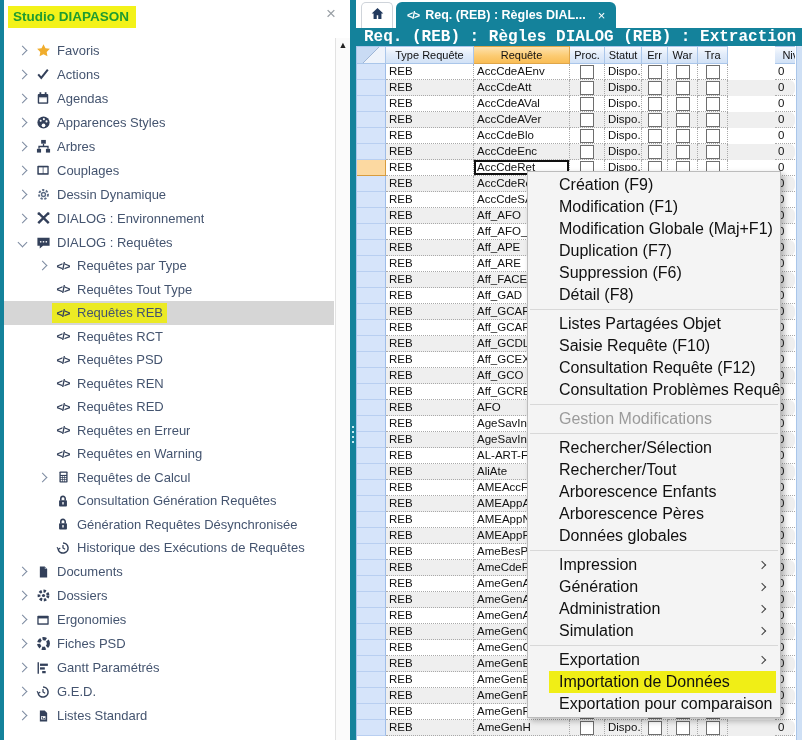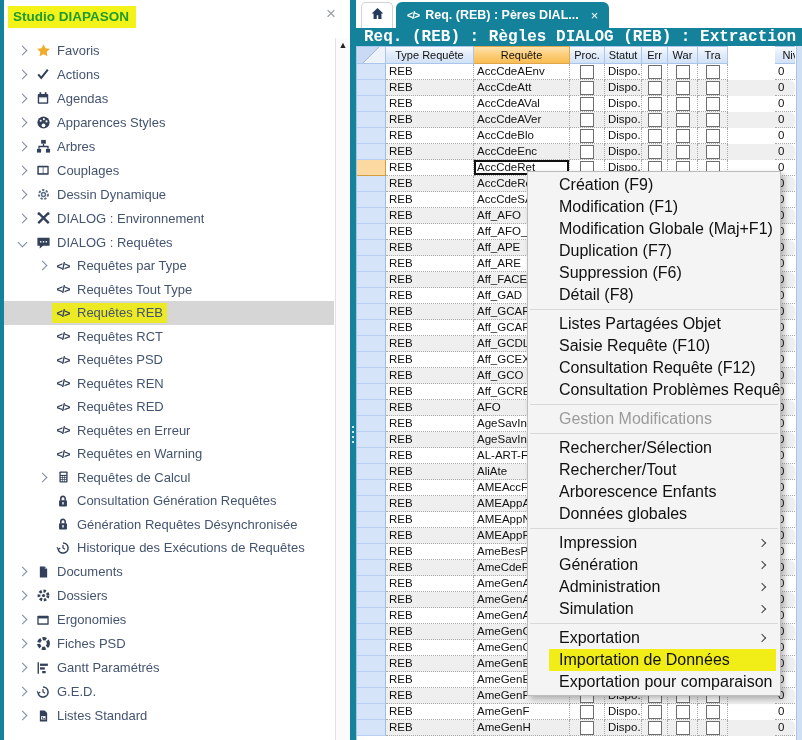--- a/index.html
+++ b/index.html
@@ -526,21 +526,21 @@
     <div class="tabbar">
       <div class="home-tab">
         <span>
           <svg width="15" height="15" viewBox="0 0 16 16">
               <path d="M8 2.2L1.8 8h2v5.8h3.4V9.9h1.6v3.9h3.4V8h2z" fill="#223a5e"></path>
             </svg>
         </span>
       </div>
       <div class="tab-active">
         <span class="tab-code">&lt;/&gt;</span>
-        <span>Req. (REB) : Pères DIAL...</span>
+        <span>Req. (REB) : Règles DIAL...</span>
         <span class="tab-close">×</span>
       </div>
     </div>
     <div class="titlebar">Req. (REB) : Règles DIALOG (REB) : Extraction Base de Données</div>
 
     <div class="grid">
       <div class="grid-head" id="grid-head">
           <span class="hcell col-leader corner"></span>
           <span class="hcell col-type">Type Requête</span>
           <span class="hcell col-req orange">Requête</span>
@@ -1522,20 +1522,23 @@
       <div class="menu-item">
     <span class="label">Rechercher/Sélection</span>
   </div>
       <div class="menu-item">
     <span class="label">Rechercher/Tout</span>
   </div>
       <div class="menu-item">
     <span class="label">Arborescence Enfants</span>
   </div>
       <div class="menu-item">
+    <span class="label">Arborescence Pères</span>
+  </div>
+      <div class="menu-item">
     <span class="label">Données globales</span>
   </div>
       <div class="menu-sep"></div>
       <div class="menu-item">
     <span class="label">Impression</span>
   <span class="m-arrow"></span></div>
       <div class="menu-item">
     <span class="label">Génération</span>
   <span class="m-arrow"></span></div>
       <div class="menu-item">

